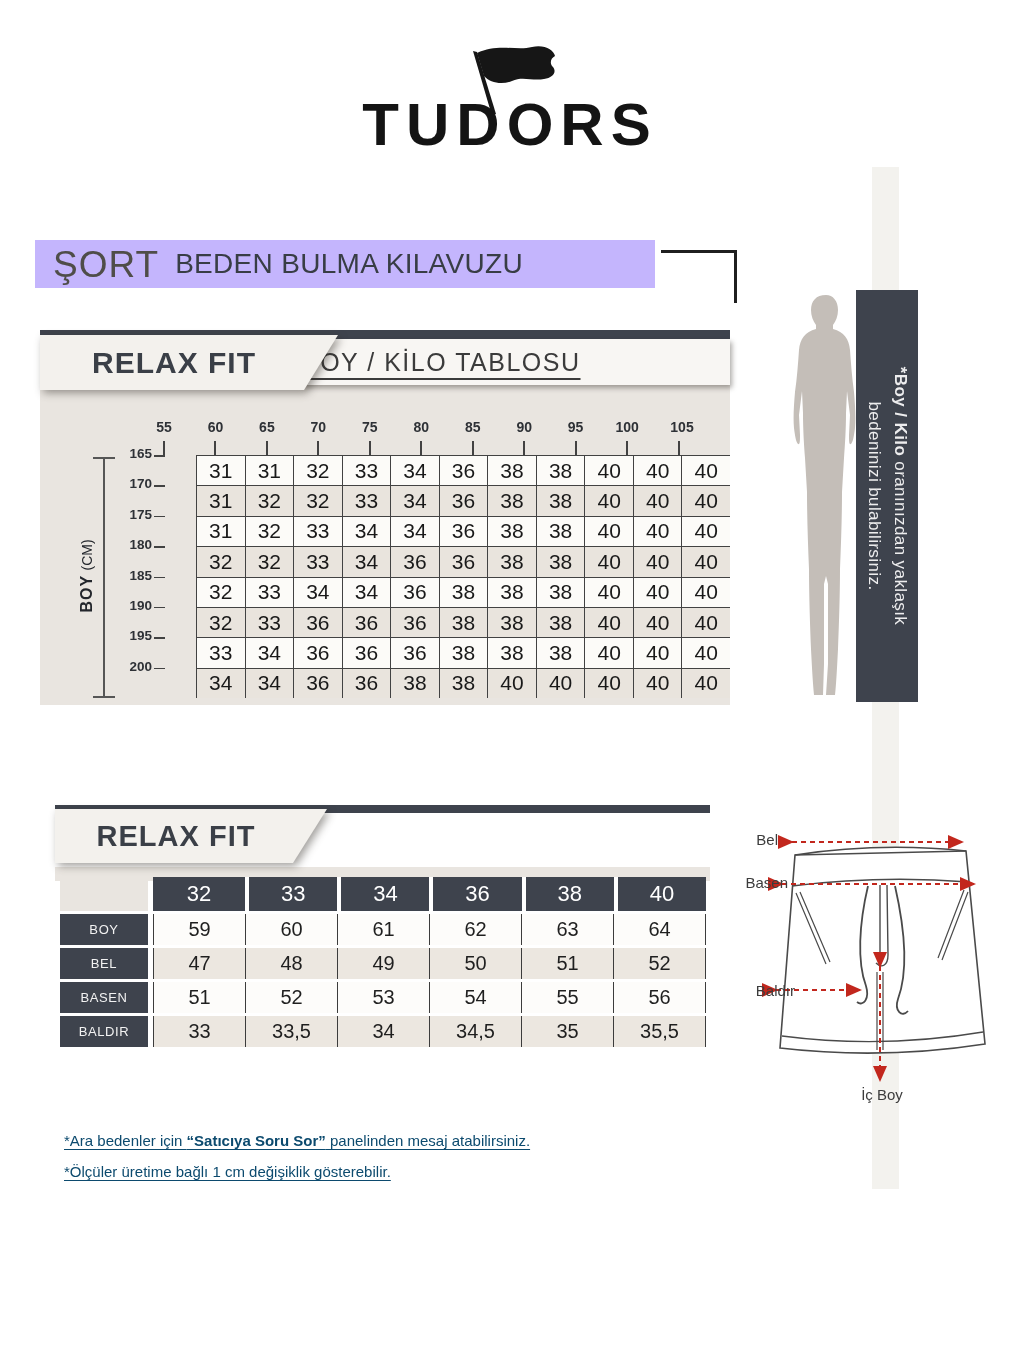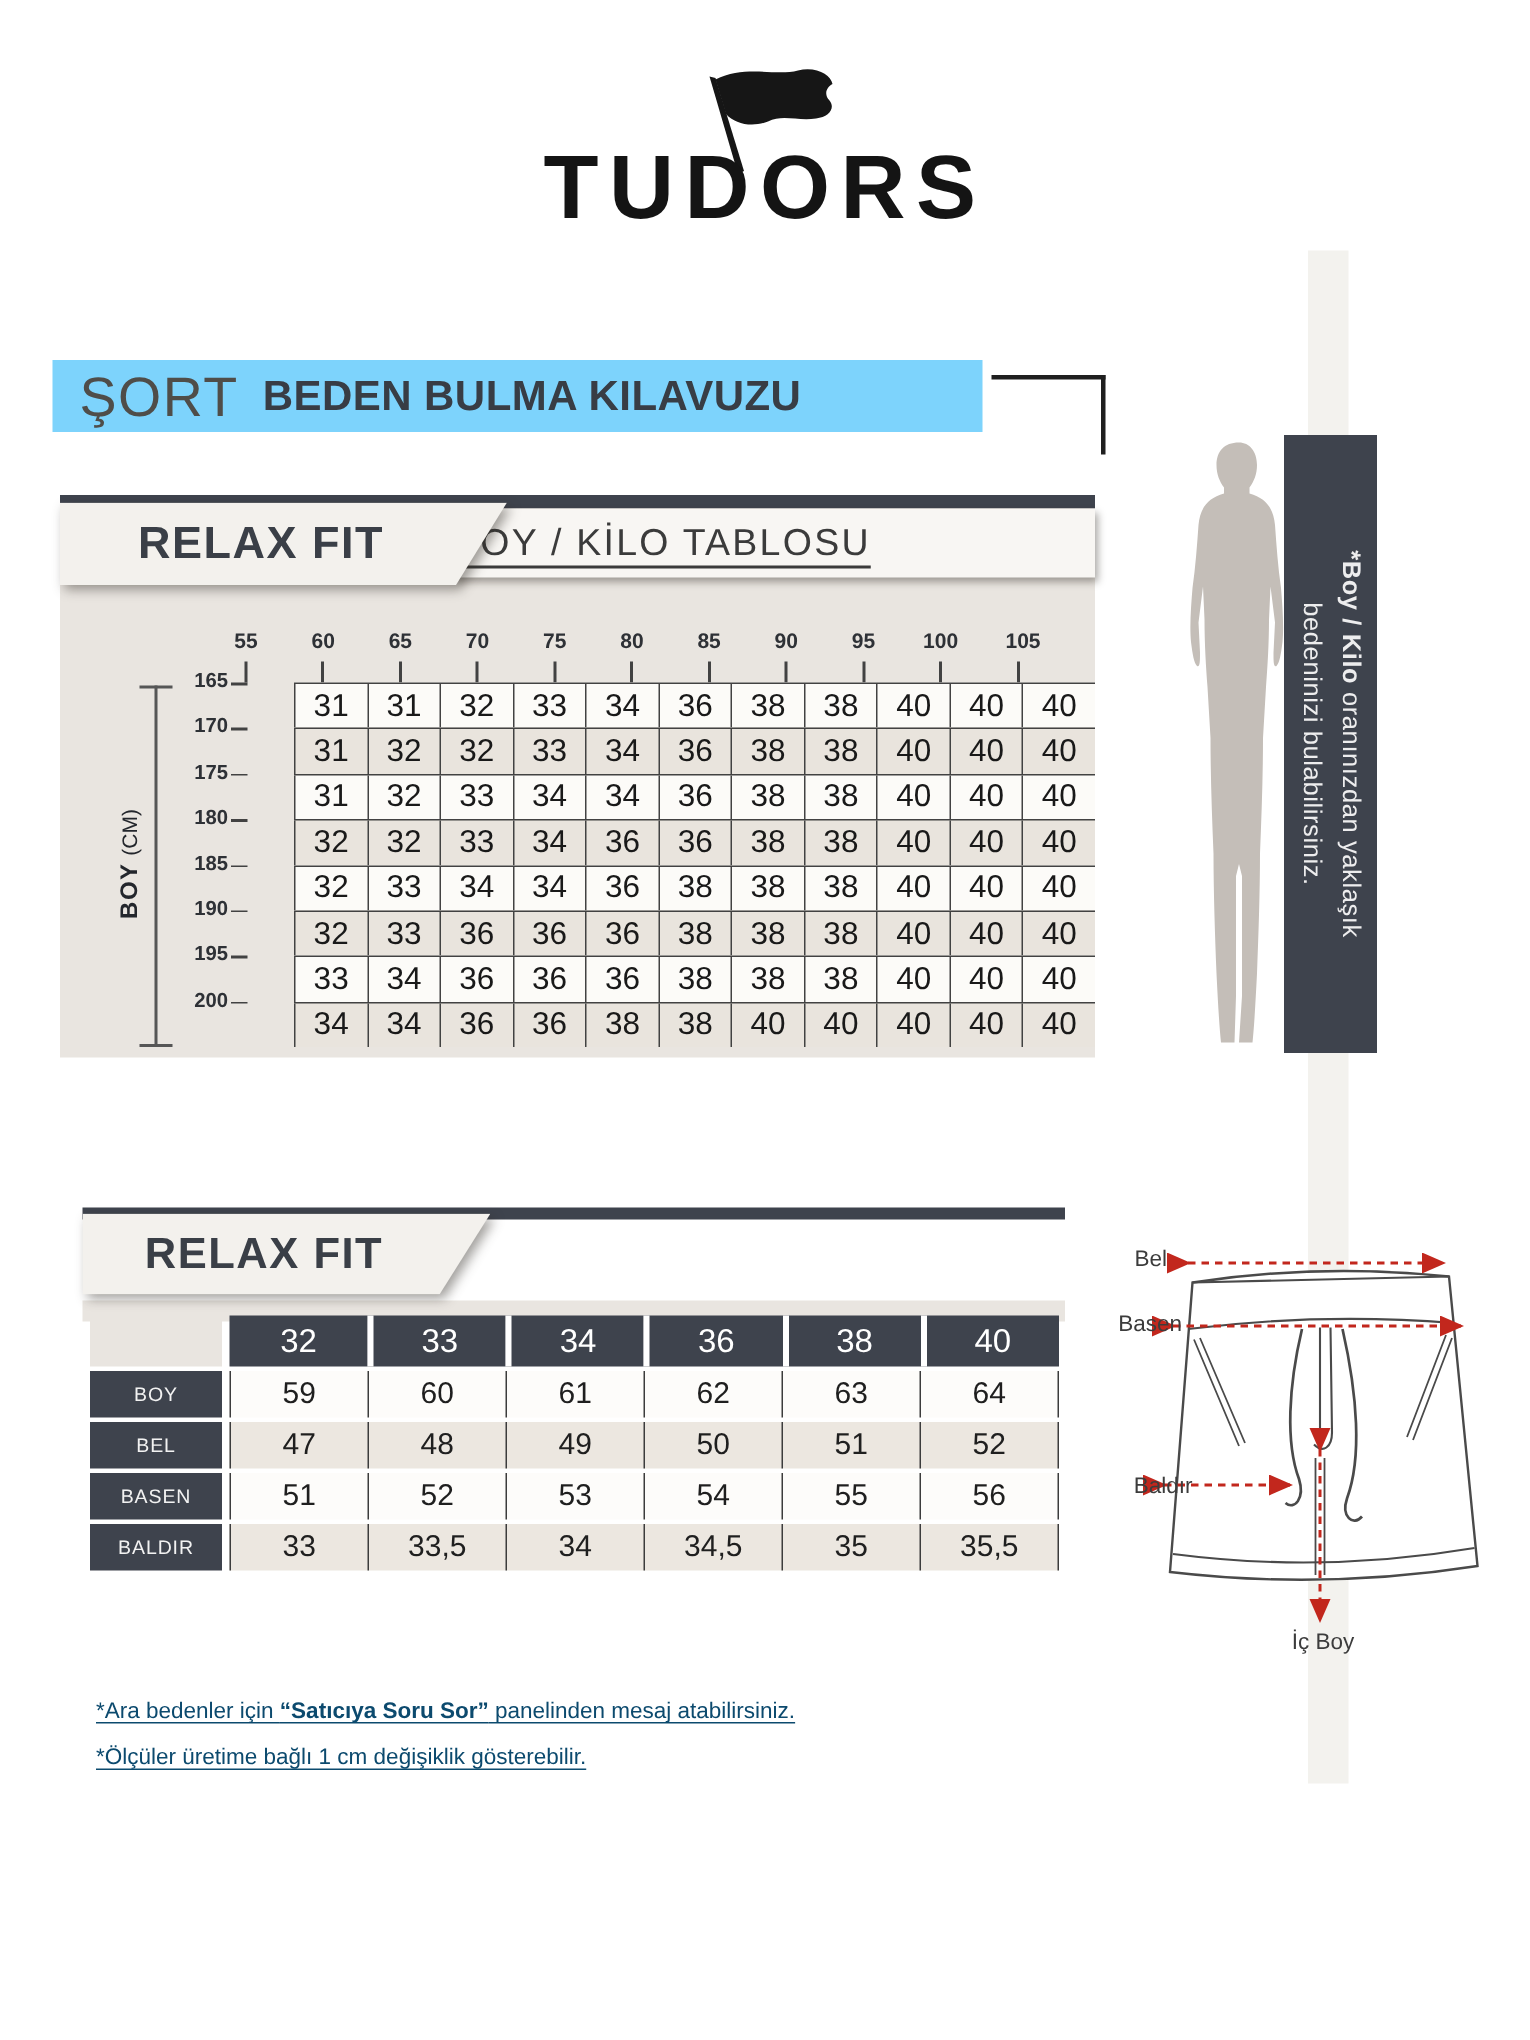--- a/index.html
+++ b/index.html
@@ -9,24 +9,24 @@
 
   
   #v-band{left:872px;top:167px;width:27px;height:1022px;background:#f3f2ee;z-index:0;}
 
   
   #logo-text{left:260px;top:90px;width:500px;text-align:center;font-size:60px;font-weight:700;
              letter-spacing:7px;color:#141414;z-index:2;}
   #logo-flag{left:462px;top:38px;width:110px;height:86px;z-index:2;}
 
   
-  #banner{left:35px;top:240px;width:620px;height:48px;background:#7dd3fc;display:flex;
+  #banner{left:35px;top:240px;width:620px;height:48px;background:#c4b5fd;display:flex;
           align-items:center;padding-left:18px;box-sizing:border-box;z-index:2;}
   #banner .cat{font-size:37px;font-weight:400;color:#4f4d49;letter-spacing:1px;line-height:1;}
-  #banner .ttl{font-size:28px;font-weight:700;color:#383d45;margin-left:16px;letter-spacing:.3px;}
+  #banner .ttl{font-size:28px;font-weight:400;color:#383d45;margin-left:16px;letter-spacing:.3px;}
   #bracket-h{left:661px;top:250px;width:76px;height:3px;background:#1f1f1f;z-index:2;}
   #bracket-v{left:734px;top:250px;width:3px;height:53px;background:#1f1f1f;z-index:2;}
 
   
   .sec-head .topbar{position:absolute;left:0;top:0;width:100%;height:9px;background:#3e434d;}
   .badge-wrap{position:absolute;filter:drop-shadow(3px 3px 4px rgba(45,40,33,.45));z-index:3;}
   .badge{width:100%;height:100%;background:#f3f1ed;
          clip-path:polygon(0 0,100% 0,calc(100% - 34px) 100%,0 100%);
          display:flex;align-items:center;justify-content:center;}
   .badge span{font-size:30px;font-weight:700;color:#3a3f47;letter-spacing:1px;padding-right:30px;}

